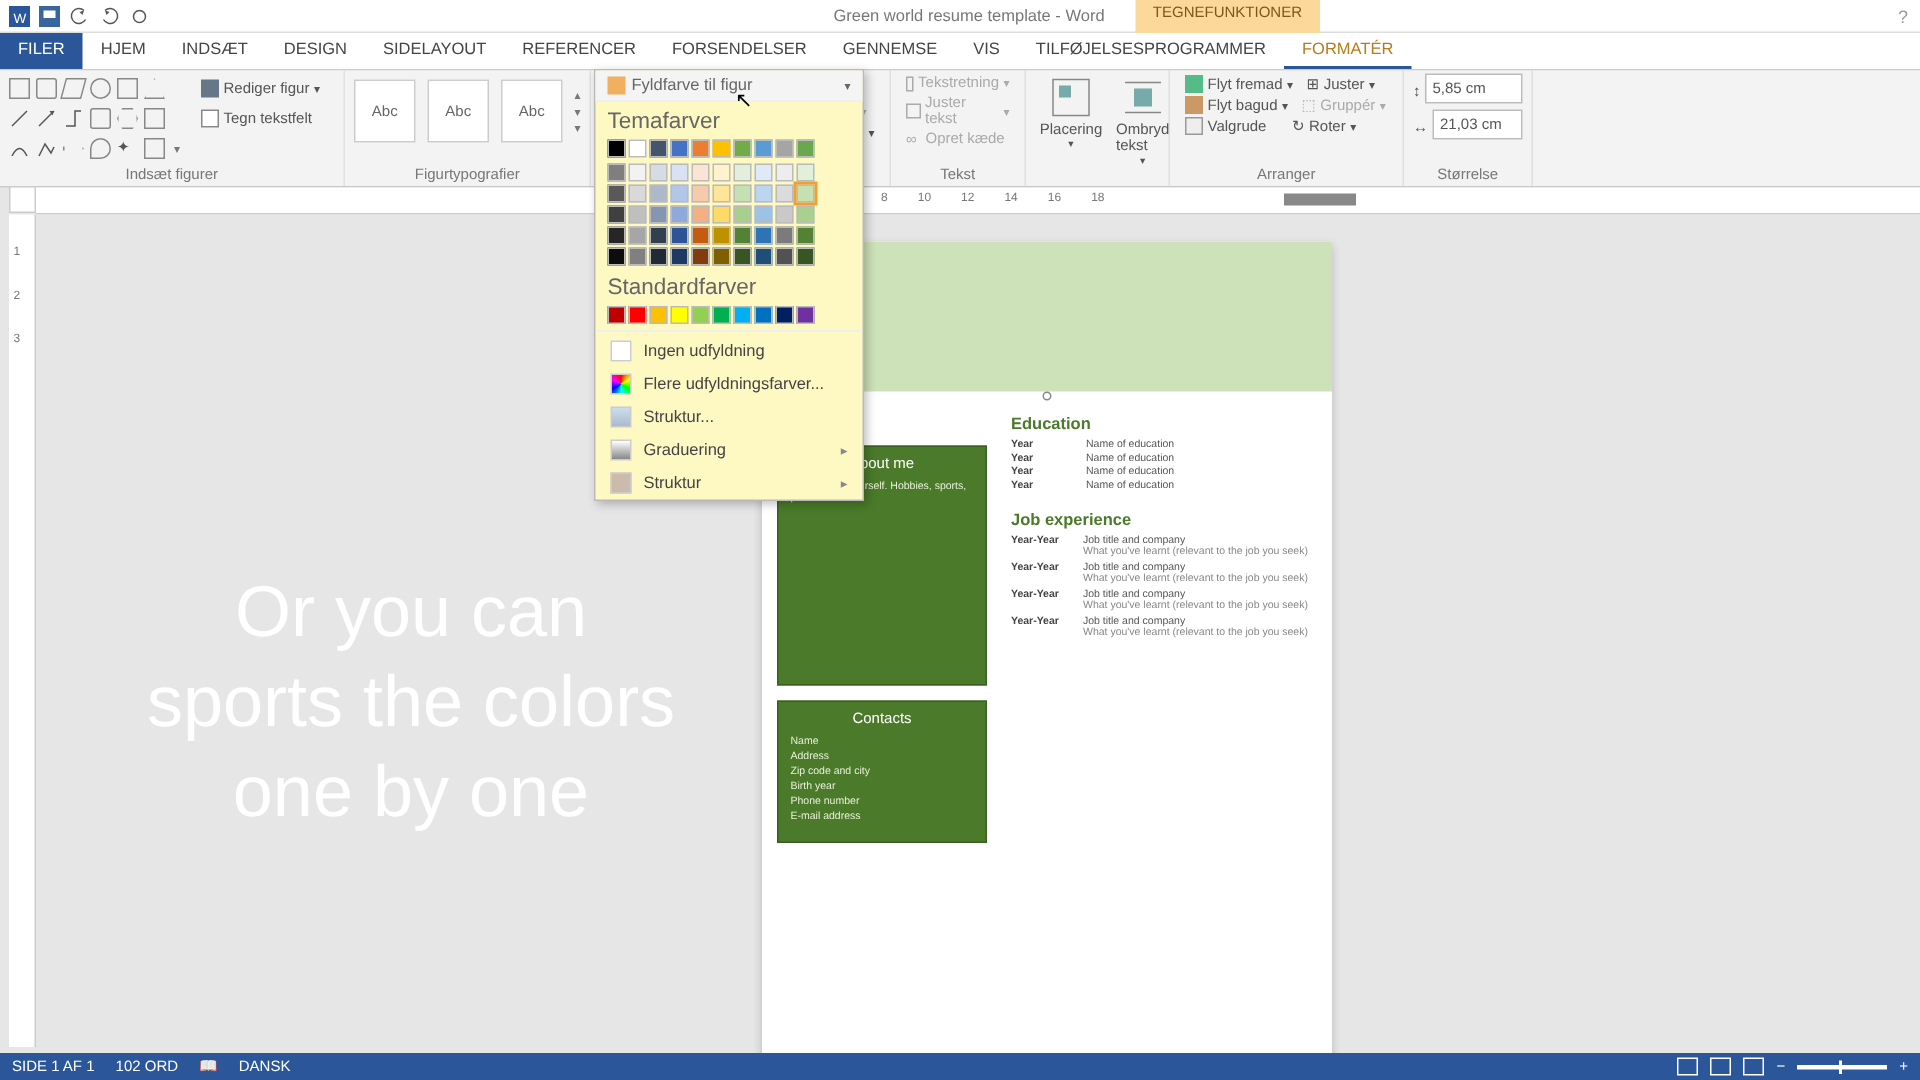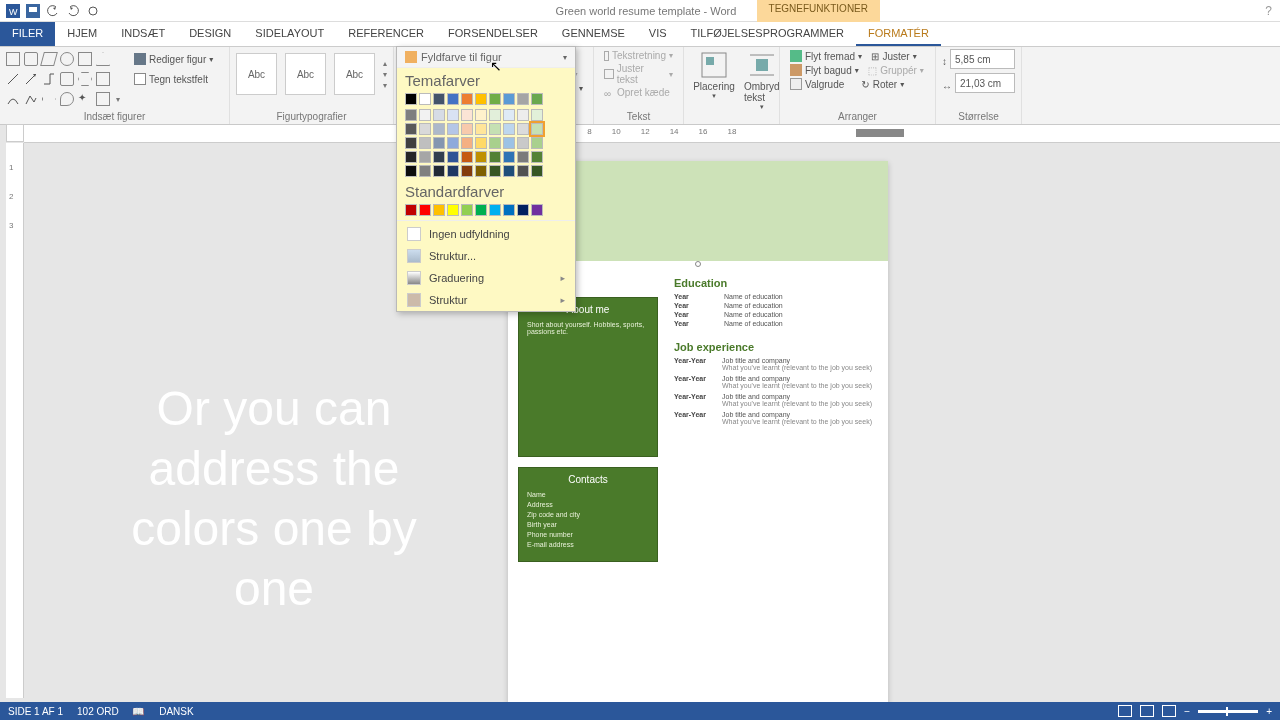--- a/index.html
+++ b/index.html
@@ -392,20 +392,24 @@
       <div class="sw" style="background: rgb(0, 112, 192);"></div>
       <div class="sw" style="background: rgb(0, 32, 96);"></div>
       <div class="sw" style="background: rgb(112, 48, 160);"></div>
     </div>
   <hr>
   <div class="item">
       <span class="mini-ic"></span>
       <span>Ingen udfyldning</span>
     </div>
   <div class="item">
+      <span class="mini-ic" style="background:conic-gradient(red,yellow,lime,cyan,blue,magenta,red)"></span>
+      <span>Flere udfyldningsfarver...</span>
+    </div>
+  <div class="item">
       <span class="mini-ic" style="background:linear-gradient(#cde,#abc)"></span>
       <span>Struktur...</span>
     </div>
   <div class="item">
       <span class="mini-ic" style="background:linear-gradient(#fff,#888)"></span>
       <span>Graduering</span>
       <span class="arrow">▸</span>
     </div>
   <div class="item">
       <span class="mini-ic" style="background:#cba"></span>
@@ -433,21 +437,21 @@
 </div>
 <div class="ruler-v">
   <div class="ticks">
       <span>1</span>
       <span>2</span>
       <span>3</span>
     </div>
 </div>
 
 <div class="canvas">
-  <div class="overlay-text">Or you can address the colors one by one</div>
+  <div class="overlay-text">Or you can sports the colors one by one</div>
   <div class="page">
     <div class="top-band">
       <div class="sel-handle"></div>
     </div>
     <div class="body">
       <div class="left-col">
         <div class="green-box tall">
           <h4>About me</h4>
           <div class="field">Short about yourself. Hobbies, sports, passions etc.</div>
         </div>

